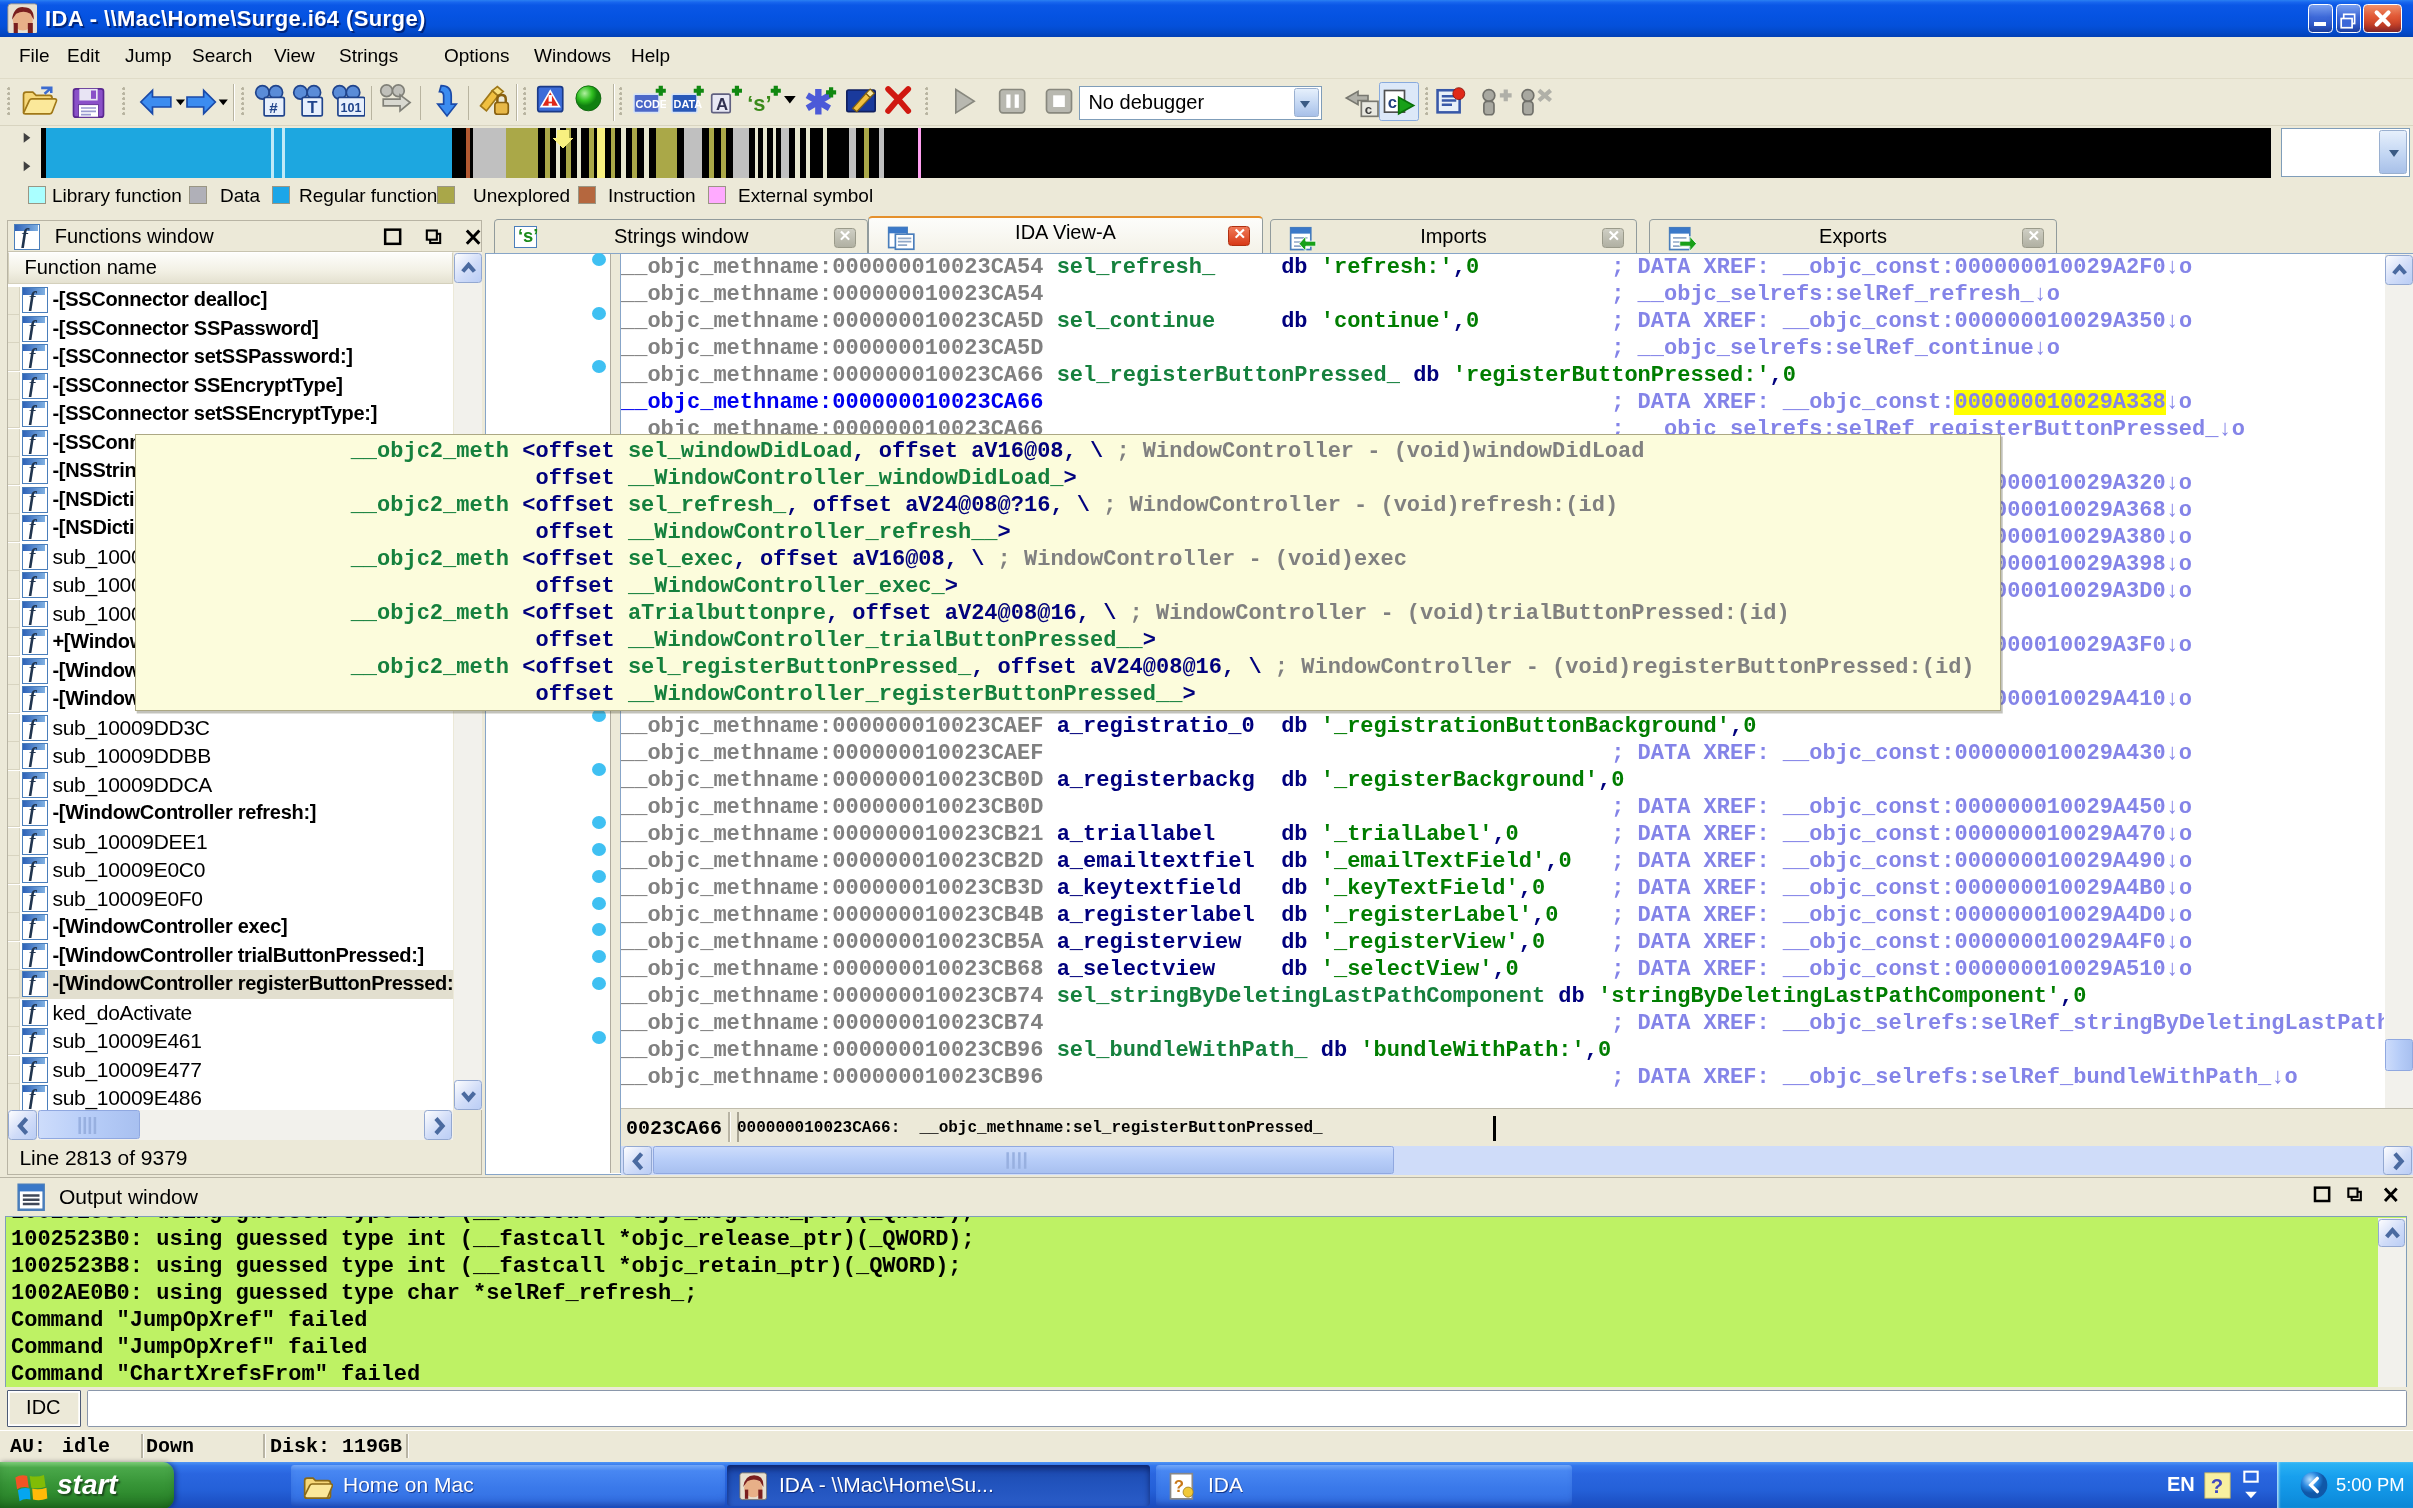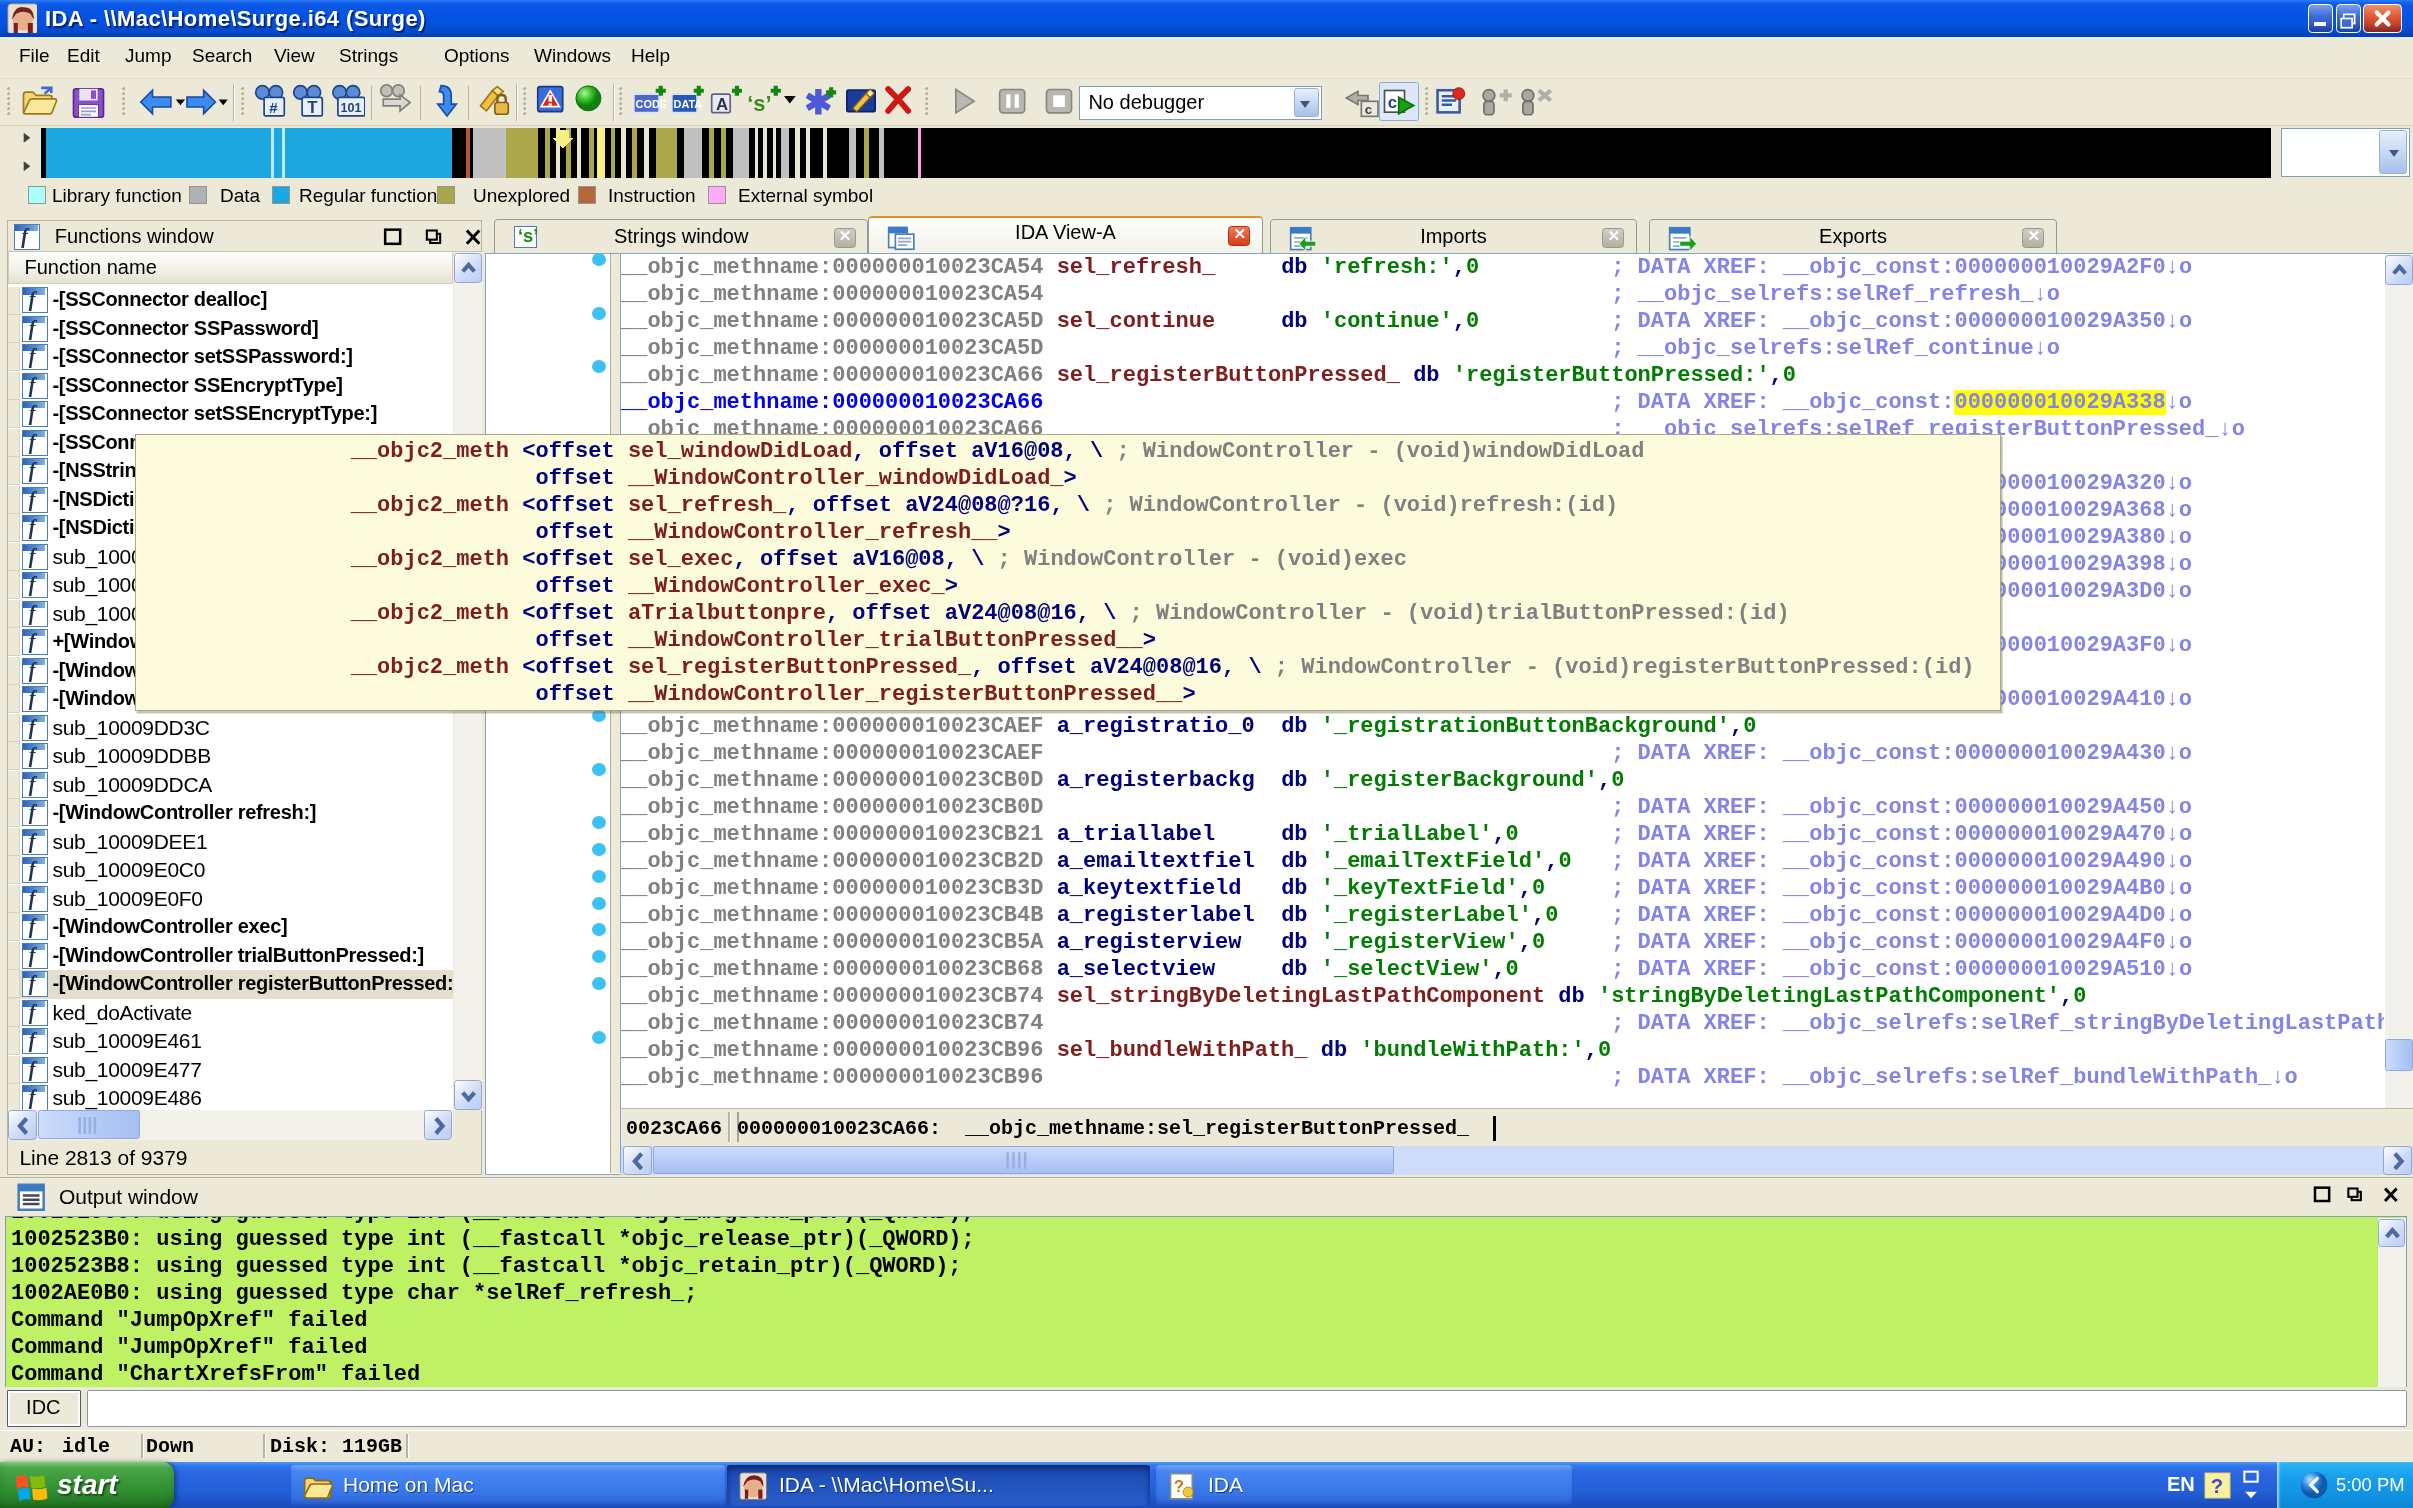--- a/index.html
+++ b/index.html
@@ -1,21 +1,21 @@
 <!DOCTYPE html>
 <html style="font-size:13.4px"><head><meta charset="utf-8"><style>
 html,body{margin:0;padding:0;width:2413px;height:1508px;overflow:hidden;background:#ece9d8;
 font-family:"Liberation Sans",sans-serif;}
 *{box-sizing:border-box}
 .abs{position:absolute}
 pre{margin:0}
 #page{position:relative;width:2413px;height:1508px}
 
 .mono{font-family:"Liberation Mono",monospace;font-weight:bold;font-size:22px;line-height:27px;white-space:pre}
-.g{color:#808080} .b{color:#7f1d1d} .nb{color:#00007d} .s{color:#007d00}
+.g{color:#808080} .b{color:#15803d} .nb{color:#00007d} .s{color:#007d00}
 .x{color:#8484e8} .bb{color:#0000f0} .hl{background:#ffff00}
 
 #titlebar{left:0;top:0;width:2413px;height:37px;
 background:linear-gradient(180deg,#2a80f2 0%,#1866ee 6%,#0a57e6 14%,#0553e2 42%,#0450da 70%,#0349c8 88%,#0240b5 100%)}
 #titletxt{left:45px;top:5.9px;color:#fff;font-size:22px;font-weight:bold;letter-spacing:0.4px;
 text-shadow:1.7px 1.7px 0.8px #00257c}
 .wbtn{top:4.2px;height:28.5px;border-radius:4.2px;border:0.8px solid #fff;color:#fff;font-weight:bold;
 box-shadow:inset 0 -8.4px 10px -6.7px rgba(0,20,90,.55)}
 
 #menubar{left:0;top:37px;width:2413px;height:42px;background:#ece9d8;border-bottom:0.8px solid #e0dcc8}
@@ -746,21 +746,21 @@
 <div class="abs sbtn" style="left:2385px;top:1108px;width:28px;height:30px">
   <svg width="28" height="30" viewBox="0 0 33 36">
         <path d="M9 14 L16 22 L23 14" stroke="#4a6aa0" stroke-width="5" fill="none"></path>
       </svg>
     </div>
 
 <div class="abs" id="dstatus">
   <span class="abs mono" style="left:5px;top:5.9px;color:#000;font-size:20px">0023CA66</span>
   <div class="abs" style="left:107px;top:3.4px;width:1.7px;height:30px;background:#b8b4a4;box-shadow:0.8px 0 0 #fff"></div>
   <div class="abs" style="left:116px;top:3.4px;width:1.7px;height:30px;background:#a8a494"></div>
-  <span class="abs mono" style="left:116px;top:5.9px;color:#000;font-size:20px">000000010023CA66:  __objc_methname:sel_registerButtonPressed_</span>
+  <span class="abs mono" style="left:116px;top:5.9px;color:#000;font-size:16px">000000010023CA66:  __objc_methname:sel_registerButtonPressed_</span>
   <div class="abs" style="left:872px;top:6.7px;width:2.5px;height:25px;background:#000"></div>
 </div>
 
 <div class="abs strack" style="left:621px;top:1146px;width:1793px;height:28.5px;background:#cfdcf9"></div>
 <div class="abs sbtn" style="left:623px;top:1146px;width:28.5px;height:28.5px">
   <svg width="28.5" height="28.5" viewBox="0 0 34 34">
         <path d="M21 8 L13 17 L21 26" stroke="#4a6aa0" stroke-width="5" fill="none"></path>
       </svg>
     </div>
 <div class="abs sbtn" style="left:2383px;top:1146px;width:28.5px;height:28.5px">

